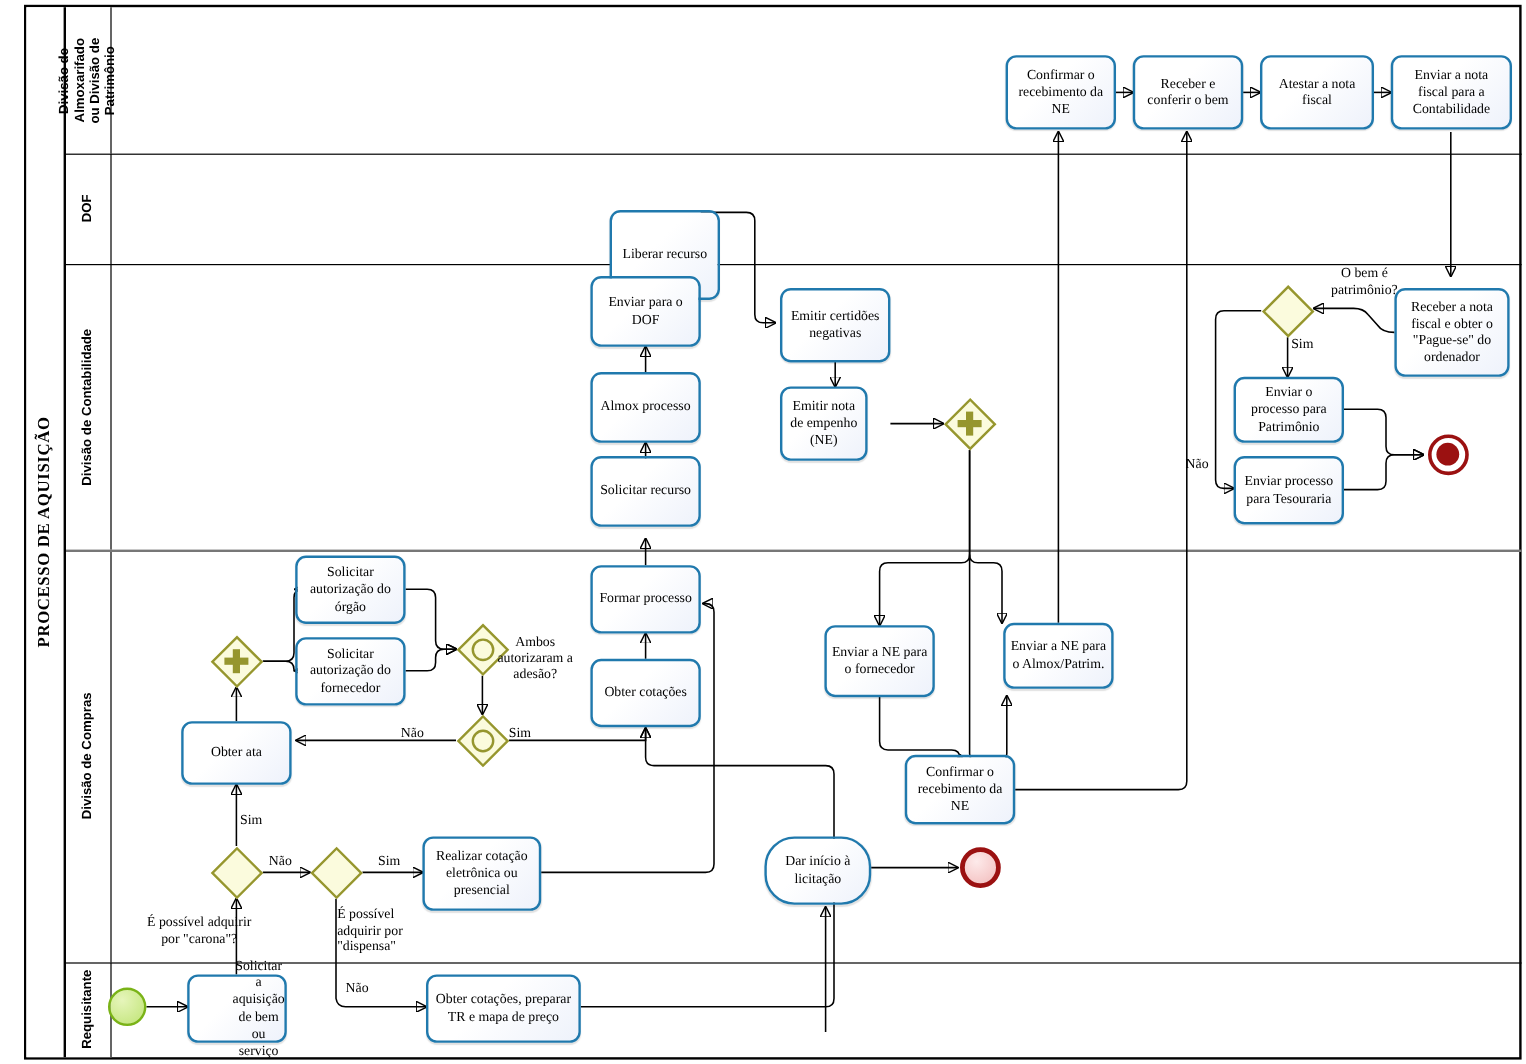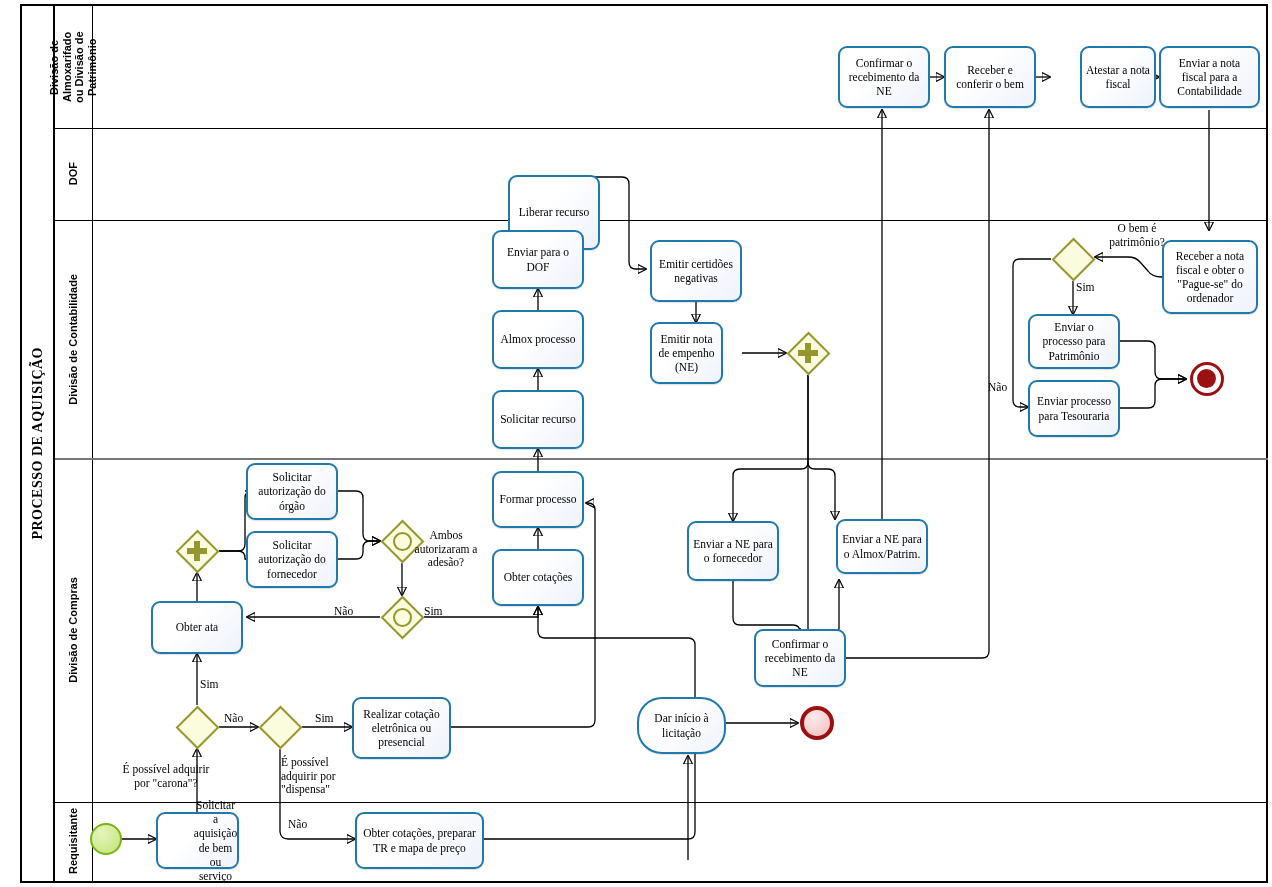--- a/index.html
+++ b/index.html
@@ -181,28 +181,28 @@
     <path d="M 682 754 L 682 856 Q 682 863 689 863 L 690 863" transform="scale(1,1)" style="display:none"></path>
     <path d="M 682 754 L 682 862" style="display:none"></path>
 
     <path d="M 688 860 L 688 756" marker-end="url(#ah)"></path>
 
     <line x1="726" y1="723" x2="798" y2="723" marker-end="url(#ah)"></line>
   </svg>
 
   <div class="task" style="left:838px;top:46px;width:92px;height:62px;">Confirmar o recebimento da NE</div>
   <div class="task" style="left:944px;top:46px;width:92px;height:62px;">Receber e conferir o bem</div>
-  <div class="task" style="left:1080px;top:46px;width:76px;height:62px;">Atestar a nota fiscal</div>
+  <div class="task" style="left:1050px;top:46px;width:95px;height:62px;">Atestar a nota fiscal</div>
   <div class="task" style="left:1159px;top:46px;width:101px;height:62px;">Enviar a nota fiscal para a Contabilidade</div>
 
   <div class="task" style="left:508px;top:148px;width:92px;height:75px;margin-top:27px;">Liberar recurso</div>
 
   <div class="task" style="left:492px;top:230px;width:92px;height:59px;">Enviar para o DOF</div>
   <div class="task" style="left:492px;top:310px;width:92px;height:59px;">Almox processo</div>
-  <div class="task" style="left:492px;top:390px;width:92px;height:59px;">Solicitar recurso</div>
+  <div class="task" style="left:492px;top:380px;width:92px;height:59px;">Solicitar recurso</div>
   <div class="task" style="left:650px;top:240px;width:92px;height:62px;">Emitir certidões negativas</div>
   <div class="task" style="left:650px;top:322px;width:73px;height:62px;">Emitir nota de empenho (NE)</div>
   <div class="task" style="left:1162px;top:240px;width:96px;height:74px;">Receber a nota fiscal e obter o "Pague-se" do ordenador</div>
   <div class="task" style="left:1028px;top:314px;width:92px;height:55px;">Enviar o processo para Patrimônio</div>
   <div class="task" style="left:1028px;top:380px;width:92px;height:57px;">Enviar processo para Tesouraria</div>
 
   <div class="task" style="left:246px;top:463px;width:92px;height:57px;">Solicitar autorização do órgão</div>
   <div class="task" style="left:246px;top:531px;width:92px;height:57px;">Solicitar autorização do fornecedor</div>
   <div class="task" style="left:151px;top:601px;width:92px;height:53px;">Obter ata</div>
   <div class="task" style="left:492px;top:471px;width:92px;height:57px;">Formar processo</div>

